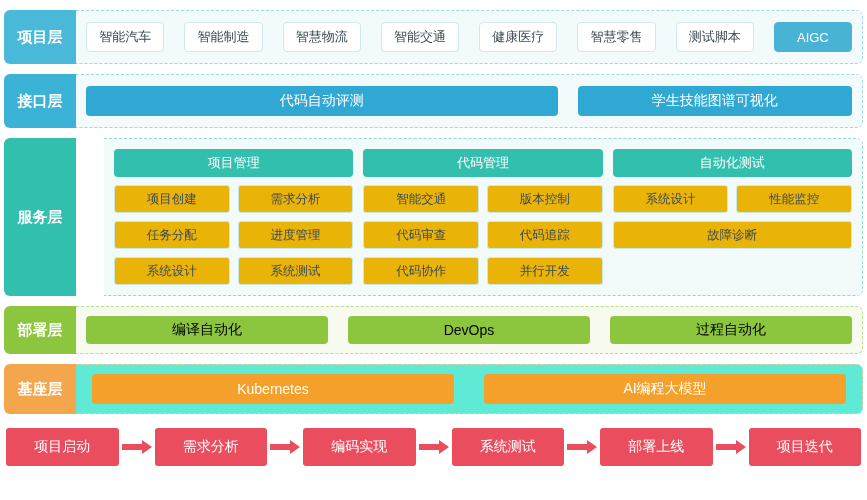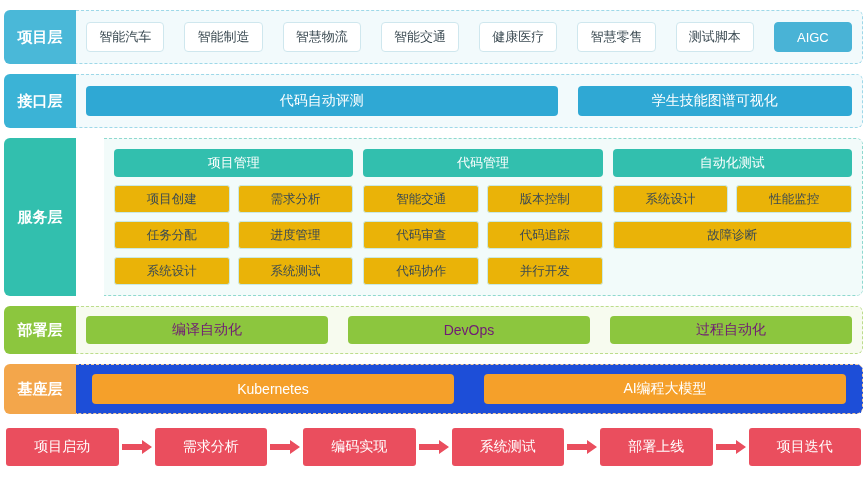--- a/index.html
+++ b/index.html
@@ -143,30 +143,30 @@
     border-left: none;
     border-radius: 0 6px 6px 0;
   }
   .bar-green {
     flex: 1 1 0;
     height: 28px;
     display: flex;
     align-items: center;
     justify-content: center;
     background: #8cc63e;
-    color: #701a75;
+    color: #000000;
     font-size: 14px;
     border-radius: 4px;
   }
 
   
   .band-base { height: 50px; }
   .band-base .band-label { background: #f3a64b; }
   .band-base .band-body {
-    background: #1d4ed8;
+    background: #5eead4;
     border: 1px dashed #f2cb9a;
     border-left: none;
     border-radius: 0 6px 6px 0;
     padding: 8px 16px;
     gap: 30px;
   }
   .bar-orange {
     flex: 1 1 0;
     height: 30px;
     display: flex;

